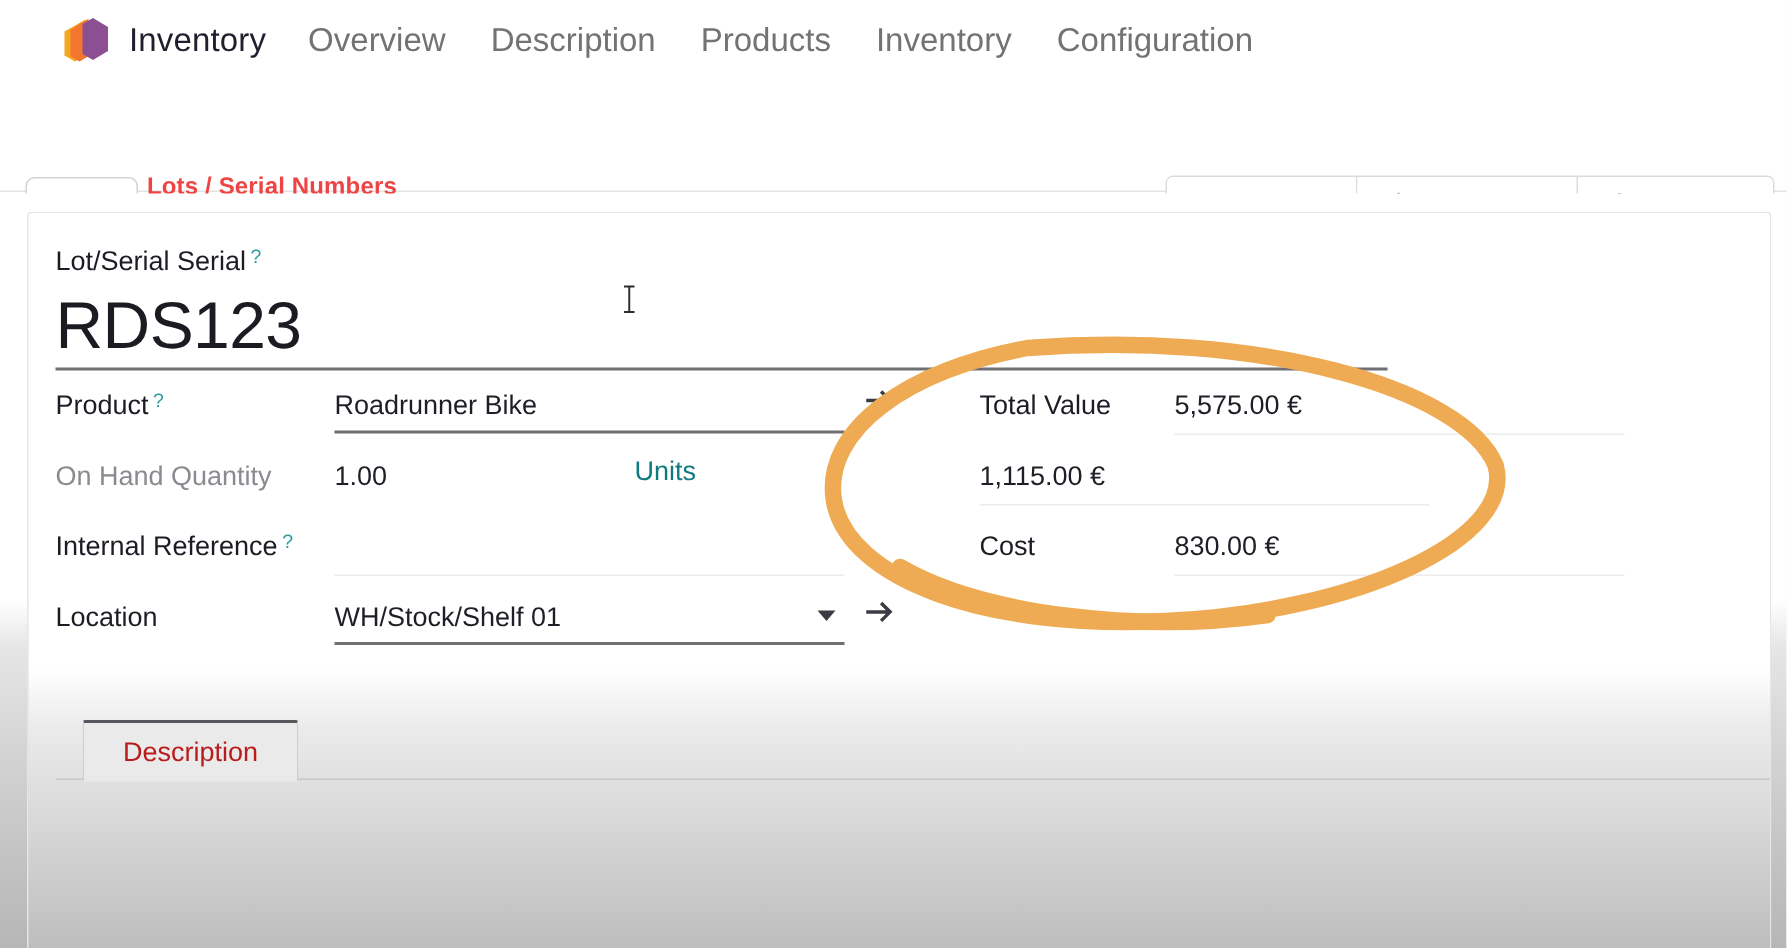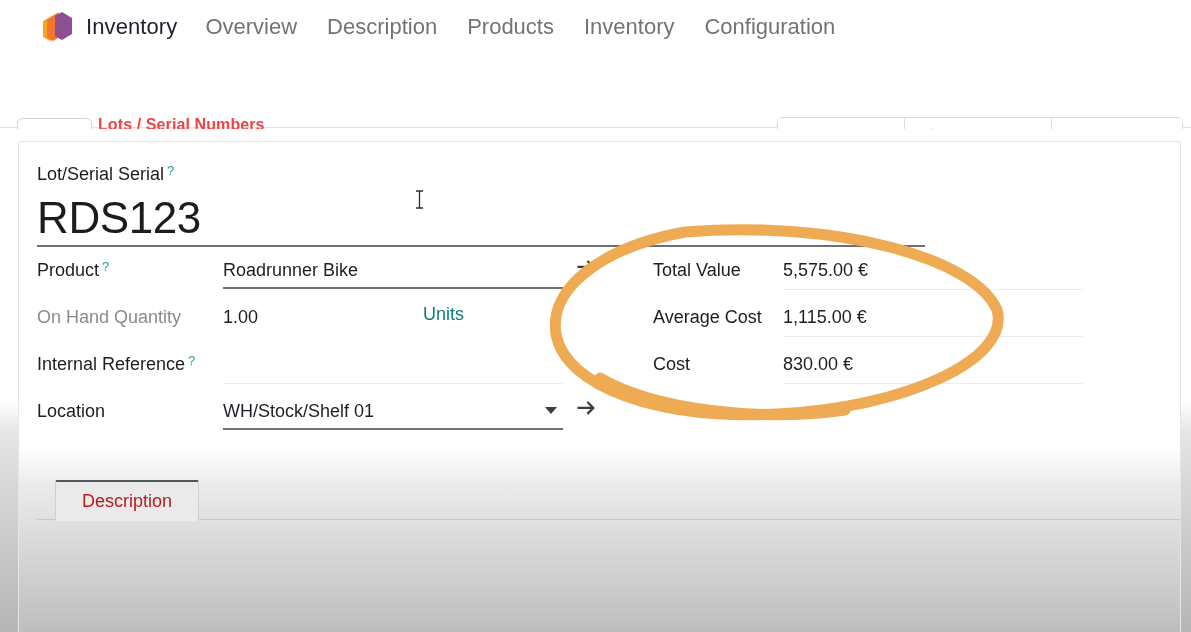--- a/index.html
+++ b/index.html
@@ -285,21 +285,20 @@
 
         <div class="row row-right">
           <div class="lbl">Total Value</div>
           <div class="val-wrap">
             <div class="val">5,575.00 €</div>
             <div class="underline-faint"></div>
           </div>
         </div>
 
         <div class="row row-right">
-          <div class="lbl">Average Cost</div>
           <div class="val-wrap">
             <div class="val">1,115.00 €</div>
             <div class="underline-faint"></div>
           </div>
         </div>
 
         <div class="row row-right">
           <div class="lbl">Cost</div>
           <div class="val-wrap">
             <div class="val">830.00 €</div>

